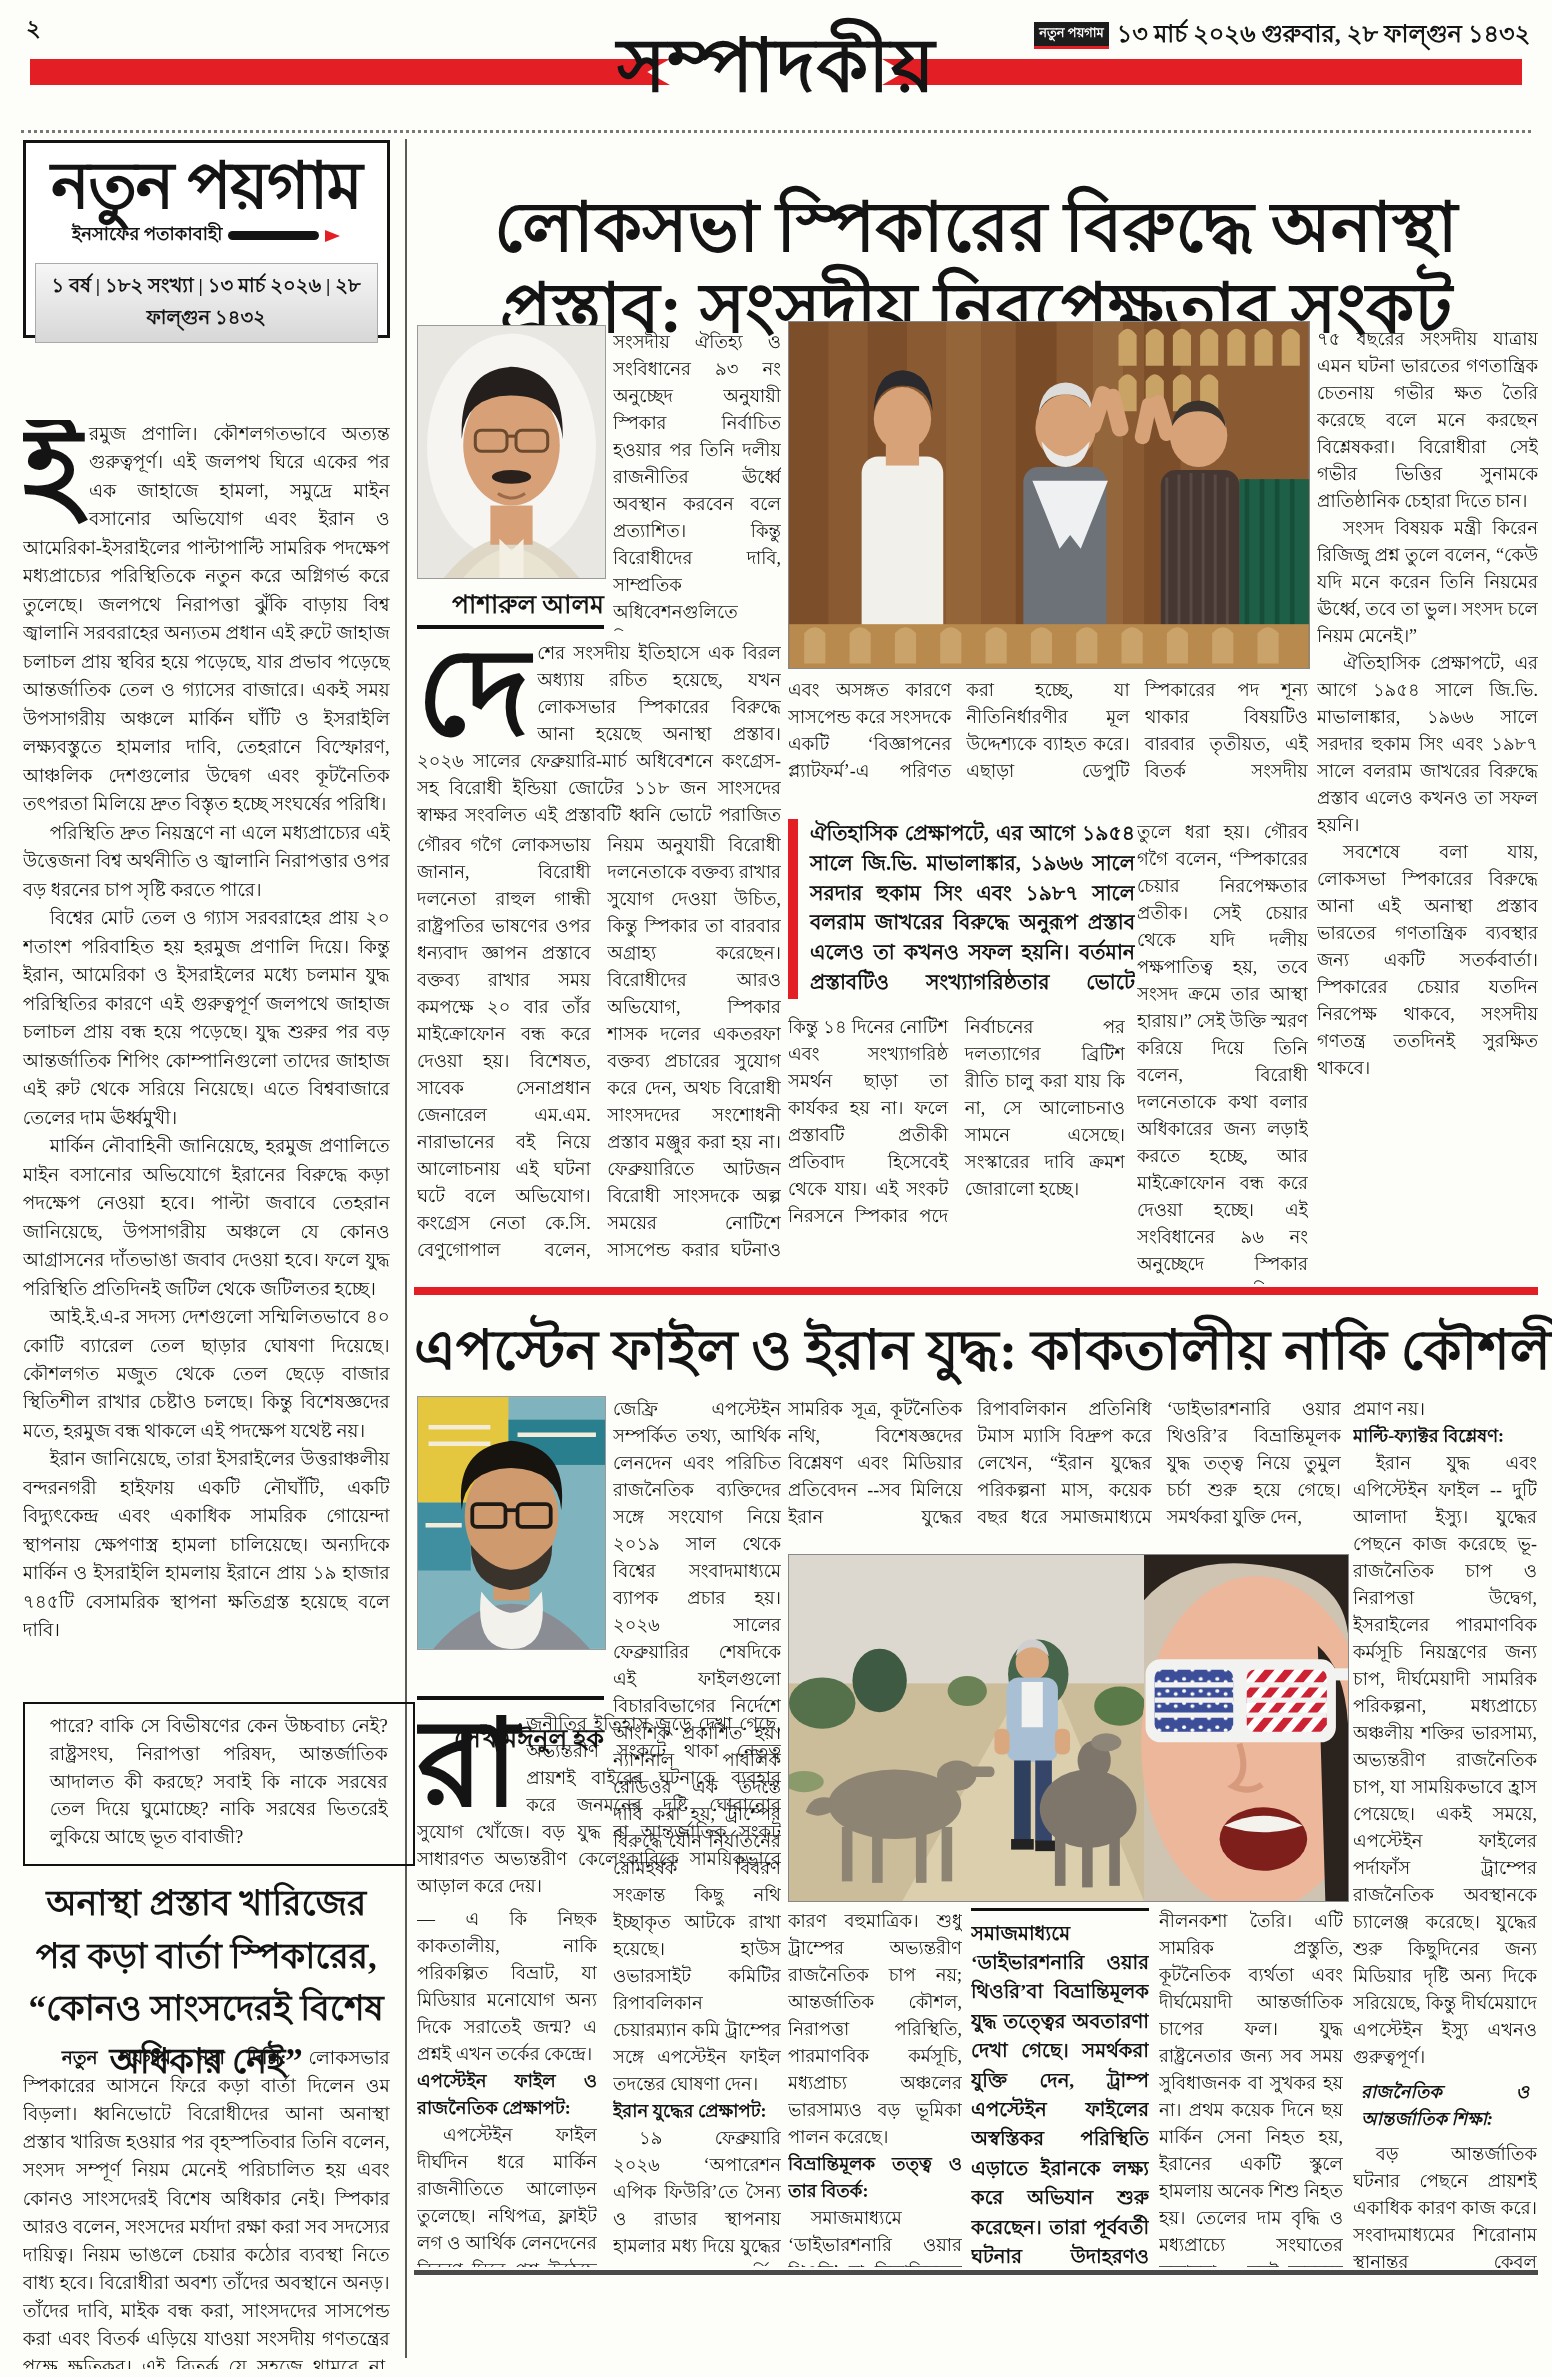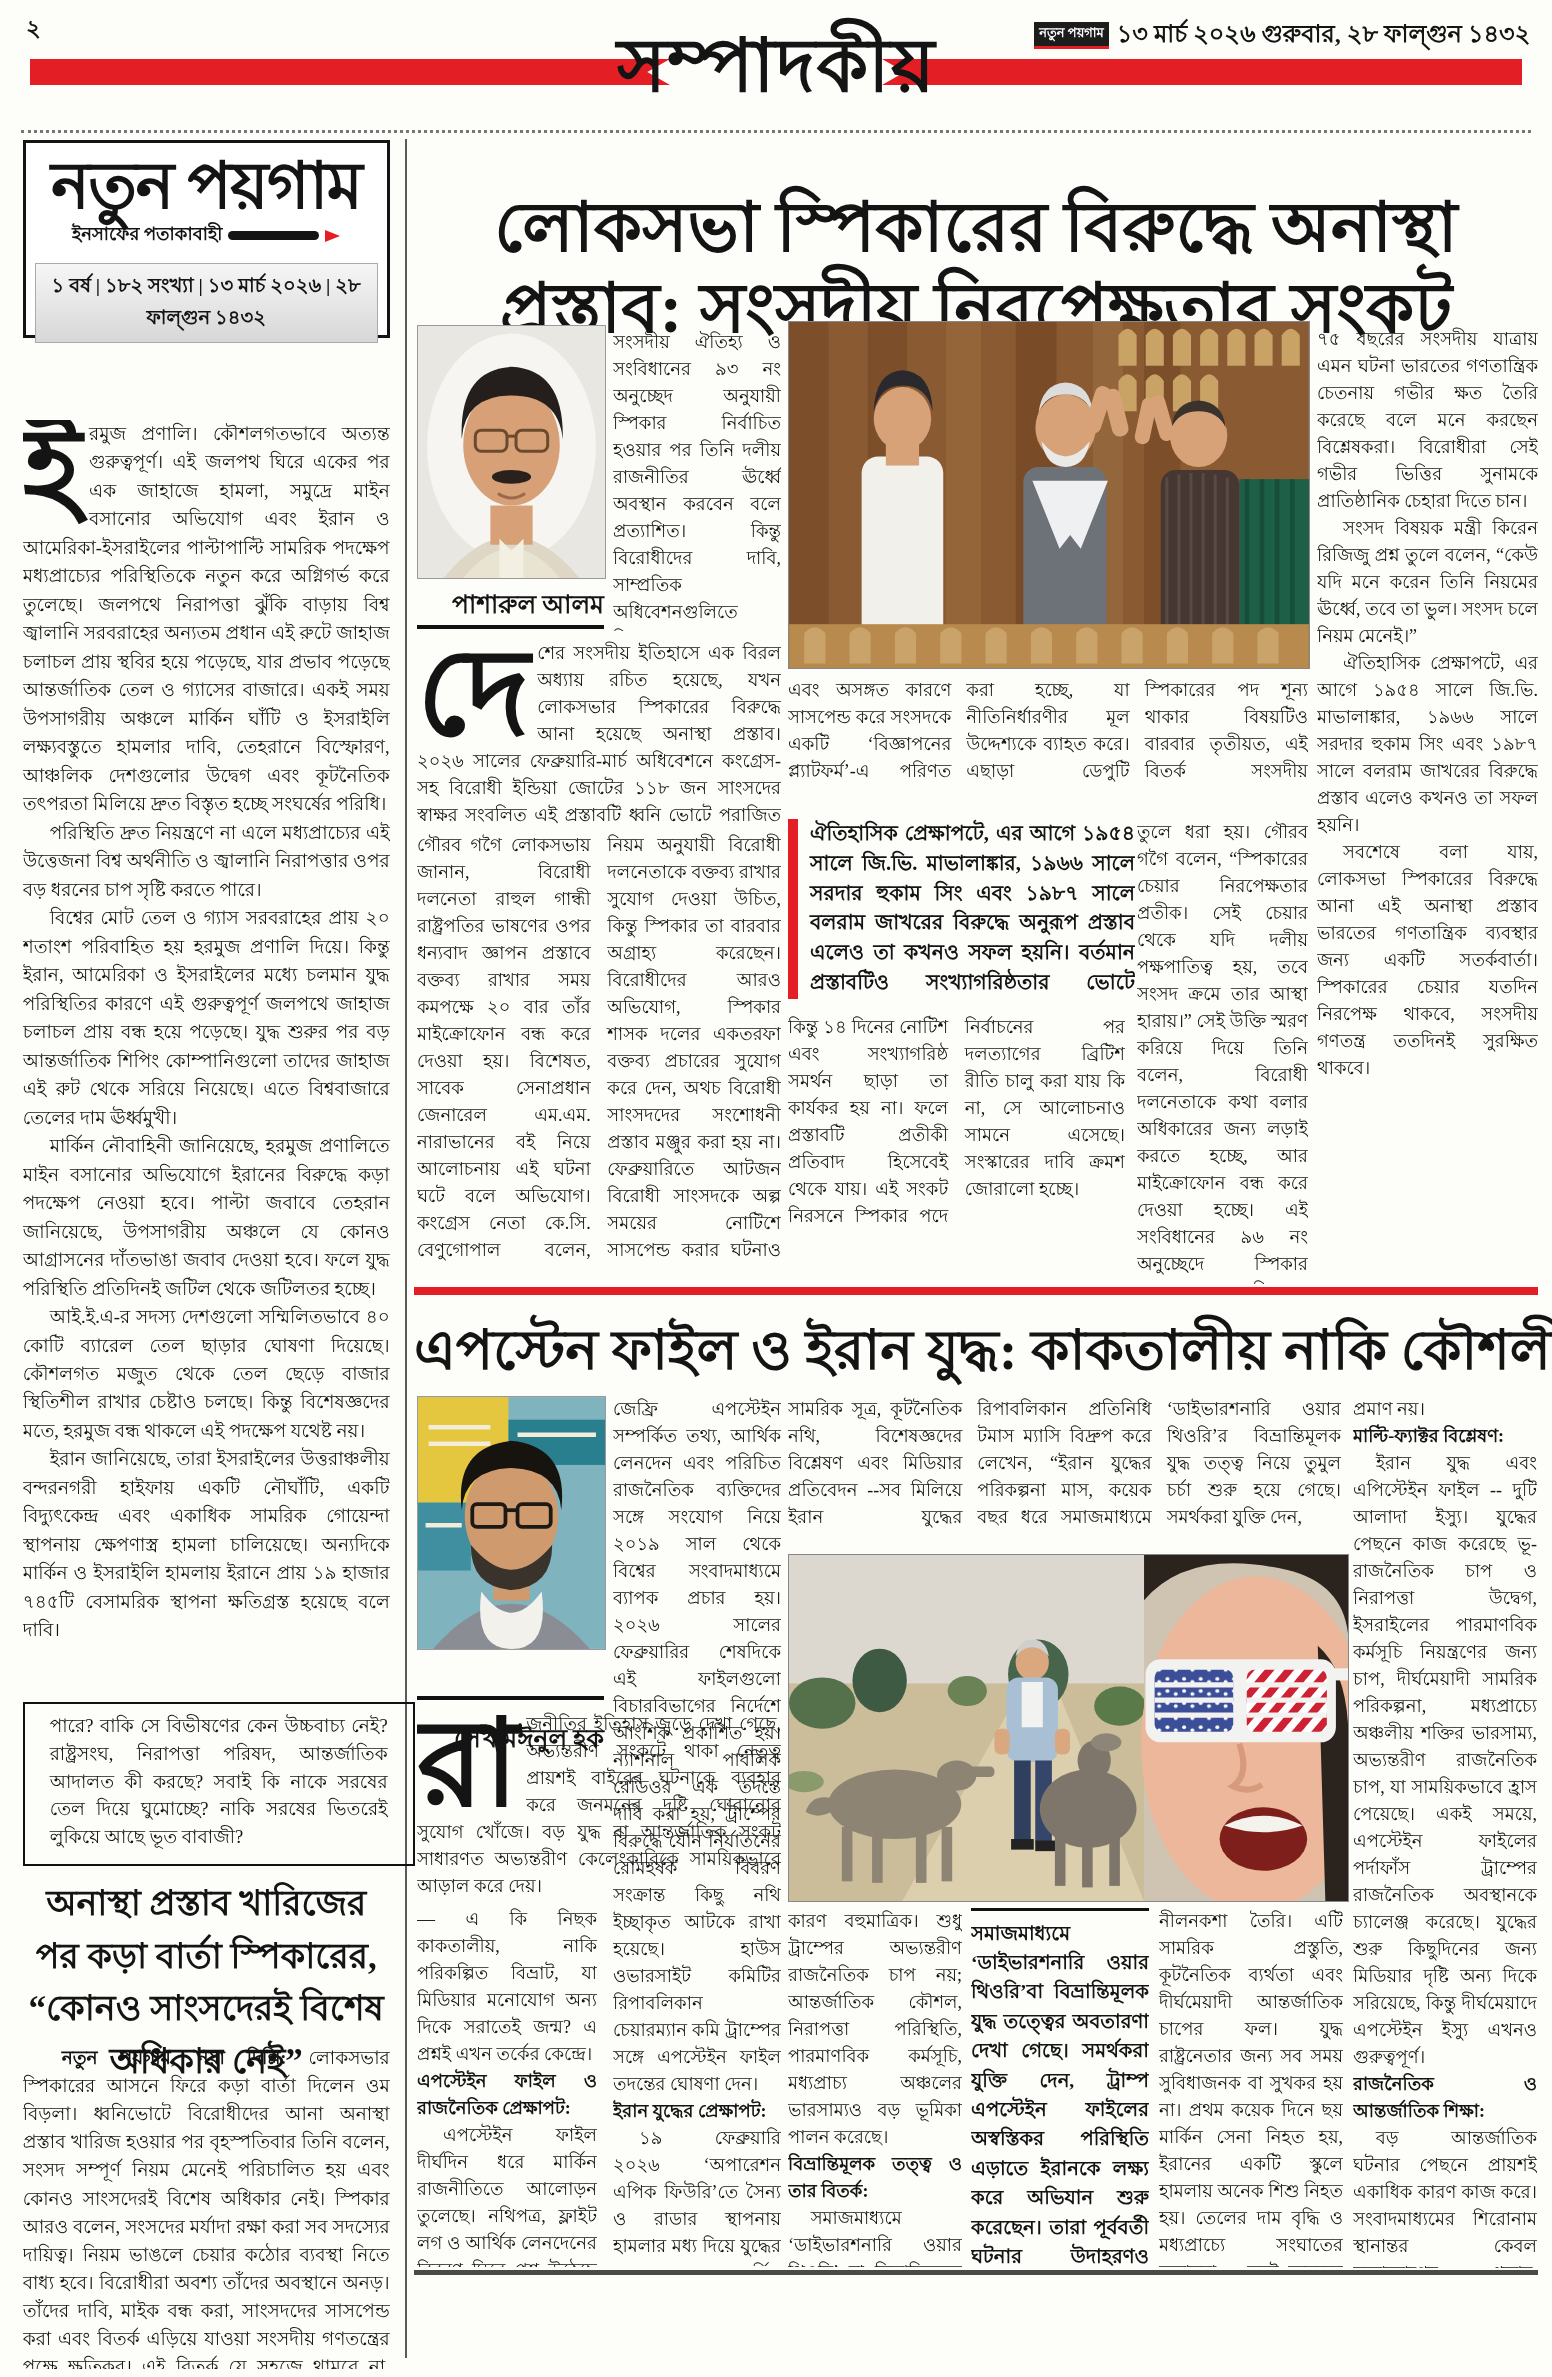--- a/index.html
+++ b/index.html
@@ -372,21 +372,21 @@
 
   <div class="abs just" style="left:1159px;top:1908px;width:184px;height:359px;font-size:18px;line-height:1.5;">
     <p style="margin:0;">নীলনকশা তৈরি। এটি সামরিক প্রস্তুতি, কূটনৈতিক ব্যর্থতা এবং দীর্ঘমেয়াদী আন্তর্জাতিক চাপের ফল। যুদ্ধ রাষ্ট্রনেতার জন্য সব সময় সুবিধাজনক বা সুখকর হয় না। প্রথম কয়েক দিনে ছয় মার্কিন সেনা নিহত হয়, ইরানের একটি স্কুলে হামলায় অনেক শিশু নিহত হয়। তেলের দাম বৃদ্ধি ও মধ্যপ্রাচ্যে সংঘাতের সম্ভাবনা -- সবই জনমনে অসন্তোষ বাড়াতে পারে। ফলে, শুধুমাত্র এপস্টেইন ফাইলকে দৃষ্টিপথ থেকে সরানোর জন্য যুদ্ধ পরিচালনার যুক্তি খুবই দুর্বল।</p>
 
   </div>
 
   <div class="abs just" style="left:1353px;top:1396px;width:184px;height:872px;font-size:18px;line-height:1.5;">
     <p style="margin:0;">প্রমাণ নয়।</p>
     <p style="margin:0;" class="subhead">মাল্টি-ফ্যাক্টর বিশ্লেষণ:</p>
     <p style="margin:0;text-indent:22.7px;">ইরান যুদ্ধ এবং এপিস্টেইন ফাইল -- দুটি আলাদা ইস্যু। যুদ্ধের পেছনে কাজ করেছে ভূ-রাজনৈতিক চাপ ও নিরাপত্তা উদ্বেগ, ইসরাইলের পারমাণবিক কর্মসূচি নিয়ন্ত্রণের জন্য চাপ, দীর্ঘমেয়াদী সামরিক পরিকল্পনা, মধ্যপ্রাচ্যে অঞ্চলীয় শক্তির ভারসাম্য, অভ্যন্তরীণ রাজনৈতিক চাপ, যা সাময়িকভাবে হ্রাস পেয়েছে। একই সময়ে, এপস্টেইন ফাইলের পর্দাফাঁস ট্রাম্পের রাজনৈতিক অবস্থানকে চ্যালেঞ্জ করেছে। যুদ্ধের শুরু কিছুদিনের জন্য মিডিয়ার দৃষ্টি অন্য দিকে সরিয়েছে, কিন্তু দীর্ঘমেয়াদে এপস্টেইন ইস্যু এখনও গুরুত্বপূর্ণ।</p>
-    <p style="margin:0;" class="subhead">রাজনৈতিক ও আন্তর্জাতিক শিক্ষা:</p>
+    <p style="margin:8px;font-style:italic;" class="subhead">রাজনৈতিক ও আন্তর্জাতিক শিক্ষা:</p>
     <p style="margin:0;text-indent:22.7px;">বড় আন্তর্জাতিক ঘটনার পেছনে প্রায়শই একাধিক কারণ কাজ করে। সংবাদমাধ্যমের শিরোনাম স্থানান্তর কেবল মনোযোগের প্রভাব, পরিকল্পনা নয়। রাজনৈতিক ও কৌশলগত দৃষ্টিভঙ্গি দুটিই বিবেচনায় রাখা জরুরি। গণমাধ্যম ও সামরিক ঘটনার পারস্পরিক সম্পর্ক বোঝাও প্রয়োজন।</p>
 
   </div>
 
   <div class="abs bottomrule"></div>
 
 </div>
 
 
 </body></html>

